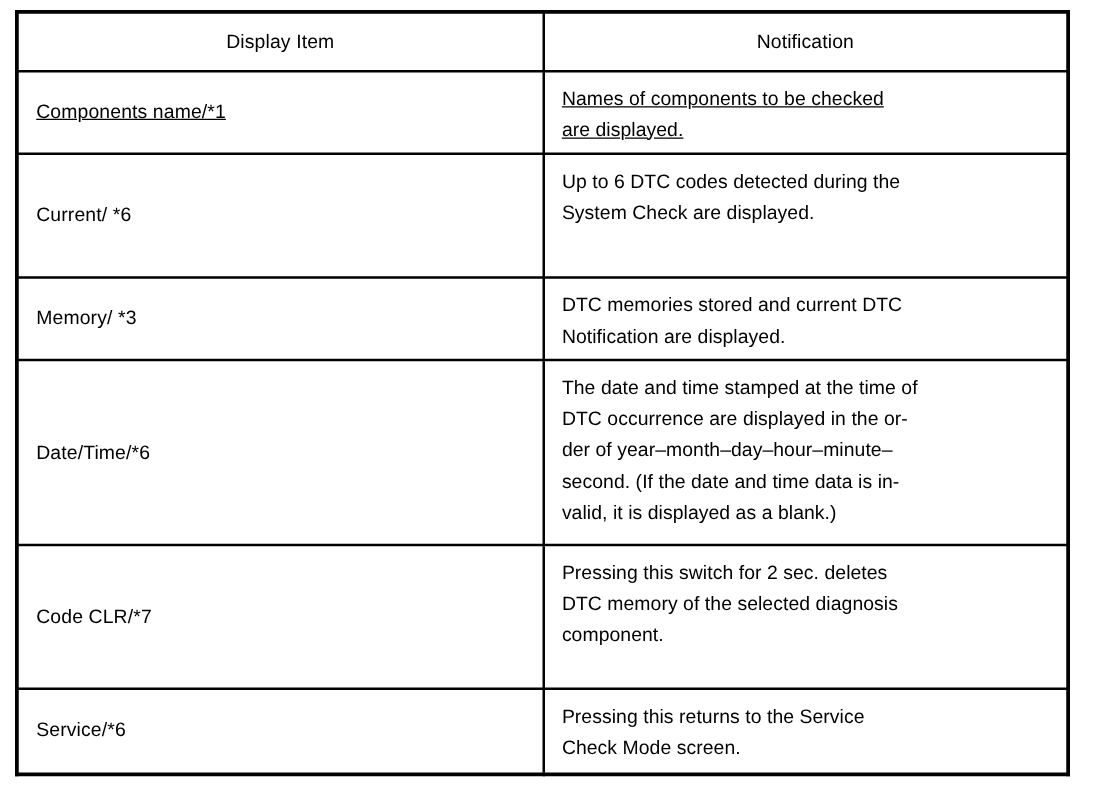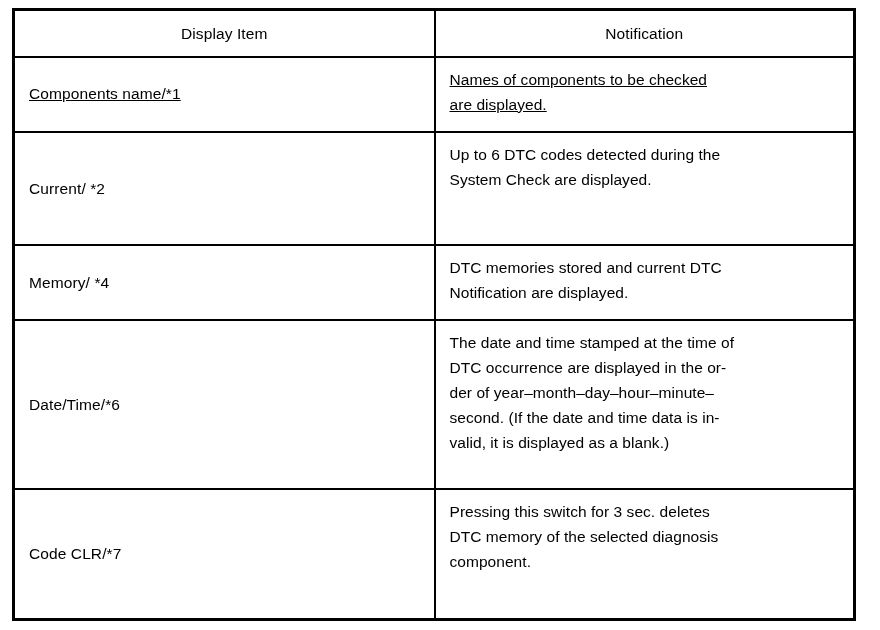--- a/index.html
+++ b/index.html
@@ -126,31 +126,31 @@
           <span class="cell-text">Components name/*1</span>
         </td>
         <td class="desc-cell">
           <span class="cell-text">Names of components to be checked
 are displayed.</span>
         </td>
       </tr>
 
       <tr class="row-h-76">
         <td class="item-cell">
-          <span class="cell-text">Current/ *2</span>
+          <span class="cell-text">Current/ *6</span>
         </td>
         <td class="desc-cell">
           <span class="cell-text">Up to 6 DTC codes detected during the
 System Check are displayed.</span>
         </td>
       </tr>
 
       <tr class="row-h-78b">
         <td class="item-cell">
-          <span class="cell-text">Memory/ *4</span>
+          <span class="cell-text">Memory/ *3</span>
         </td>
         <td class="desc-cell">
           <span class="cell-text">DTC memories stored and current DTC
 Notification are displayed.</span>
         </td>
       </tr>
 
       <tr class="row-h-165">
         <td class="item-cell">
           <span class="cell-text">Date/Time/*6</span>
@@ -162,23 +162,32 @@
 second. (If the date and time data is in-
 valid, it is displayed as a blank.)</span>
         </td>
       </tr>
 
       <tr class="row-h-106">
         <td class="item-cell">
           <span class="cell-text">Code CLR/*7</span>
         </td>
         <td class="desc-cell">
-          <span class="cell-text">Pressing this switch for 3 sec. deletes
+          <span class="cell-text">Pressing this switch for 2 sec. deletes
 DTC memory of the selected diagnosis
 component.</span>
         </td>
       </tr>
 
+      <tr class="row-h-63">
+        <td class="item-cell">
+          <span class="cell-text">Service/*6</span>
+        </td>
+        <td class="desc-cell">
+          <span class="cell-text">Pressing this returns to the Service
+Check Mode screen.</span>
+        </td>
+      </tr>
 
     </tbody>
   </table>
 
 </div>
 
 </body></html>

